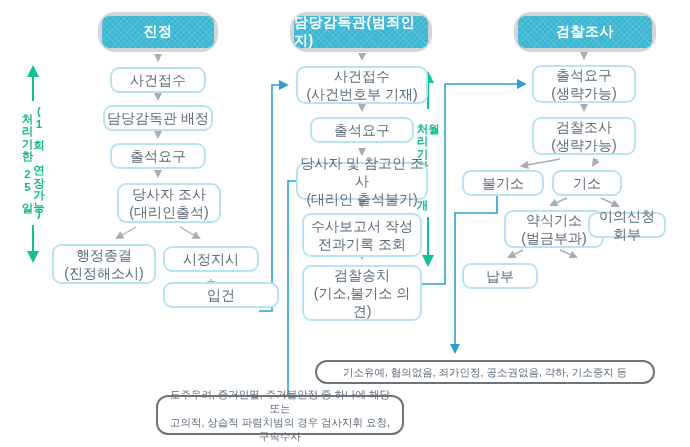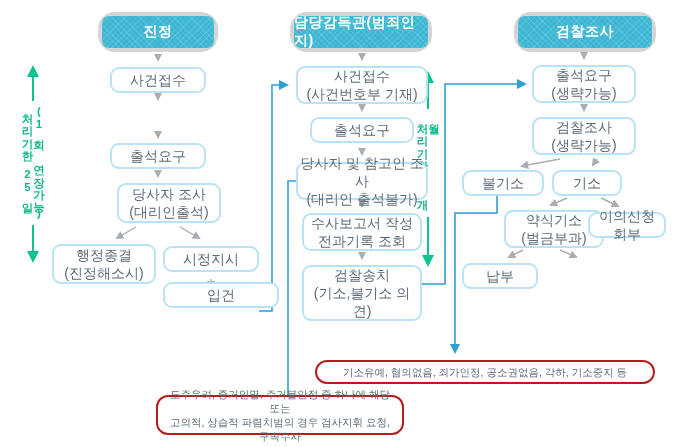--- a/index.html
+++ b/index.html
@@ -18,21 +18,21 @@
       repeating-linear-gradient(-45deg, rgba(255,255,255,.12) 0 1px, transparent 1px 4px);
     color:#ffffff;font-weight:bold;font-size:14px;letter-spacing:.5px;
     display:flex;align-items:center;justify-content:center;box-sizing:border-box;
   }
   .box{
     position:absolute;background:#ffffff;border:2px solid #b9e3f3;border-radius:9px;
     color:#5c6b7b;font-size:14px;line-height:1.3;text-align:center;
     display:flex;align-items:center;justify-content:center;box-sizing:border-box;padding:1px 2px;
   }
   .note{
-    position:absolute;background:#ffffff;border:2px solid #b91c1c;border-radius:12px;
+    position:absolute;background:#ffffff;border:2px solid #737373;border-radius:12px;
     color:#5c6b7b;font-size:10.5px;line-height:1.35;text-align:center;
     display:flex;align-items:center;justify-content:center;box-sizing:border-box;padding:2px 6px;
   }
   .vtext{
     position:absolute;width:24px;writing-mode:vertical-lr;text-orientation:upright;
     color:#12b98c;font-weight:bold;font-size:11.5px;line-height:1;letter-spacing:1px;
     display:flex;justify-content:flex-start;
   }
 </style>
 </head>
@@ -88,33 +88,34 @@
     </g>
   </svg>
 
   <div class="vtext" style="left:21px;top:105px;height:122px">처리기한 25일(1회 연장가능)</div>
   <div class="vtext" style="left:416px;top:115px;height:100px">처리기한 2개월</div>
 
   <div class="hdr" style="left:98px;top:12px;width:120px;height:40px">
     <div class="hdr-in">진정</div>
   </div>
   <div class="box" style="left:110px;top:67px;width:96px;height:26px">사건접수</div>
+  <div class="box" style="left:103px;top:105px;width:110px;height:26px">담당감독관 배정</div>
   <div class="box" style="left:110px;top:143px;width:96px;height:26px">출석요구</div>
   <div class="box" style="left:117px;top:183px;width:104px;height:40px">당사자 조사<br>(대리인출석)</div>
   <div class="box" style="left:52px;top:244px;width:104px;height:40px">행정종결<br>(진정해소시)</div>
   <div class="box" style="left:163px;top:246px;width:96px;height:26px">시정지시</div>
   <div class="box" style="left:163px;top:282px;width:116px;height:26px">입건</div>
 
   <div class="hdr" style="left:290px;top:12px;width:142px;height:40px">
     <div class="hdr-in">담당감독관(범죄인지)</div>
   </div>
   <div class="box" style="left:296px;top:66px;width:132px;height:38px">사건접수<br>(사건번호부 기재)</div>
   <div class="box" style="left:310px;top:117px;width:104px;height:26px">출석요구</div>
   <div class="box" style="left:296px;top:162px;width:132px;height:38px">당사자 및 참고인 조사<br>(대리인 출석불가)</div>
-  <div class="box" style="left:302px;top:213px;width:120px;height:38px">수사보고서 작성<br>전과기록 조회</div>
+  <div class="box" style="left:302px;top:213px;width:120px;height:44px">수사보고서 작성<br>전과기록 조회</div>
   <div class="box" style="left:302px;top:265px;width:120px;height:56px">검찰송치<br>(기소,불기소 의견)</div>
 
   <div class="hdr" style="left:514px;top:12px;width:142px;height:40px">
     <div class="hdr-in">검찰조사</div>
   </div>
   <div class="box" style="left:532px;top:65px;width:104px;height:38px">출석요구<br>(생략가능)</div>
   <div class="box" style="left:532px;top:117px;width:104px;height:38px">검찰조사<br>(생략가능)</div>
   <div class="box" style="left:462px;top:170px;width:82px;height:26px">불기소</div>
   <div class="box" style="left:552px;top:170px;width:70px;height:26px">기소</div>
   <div class="box" style="left:504px;top:210px;width:100px;height:38px">약식기소<br>(벌금부과)</div>

